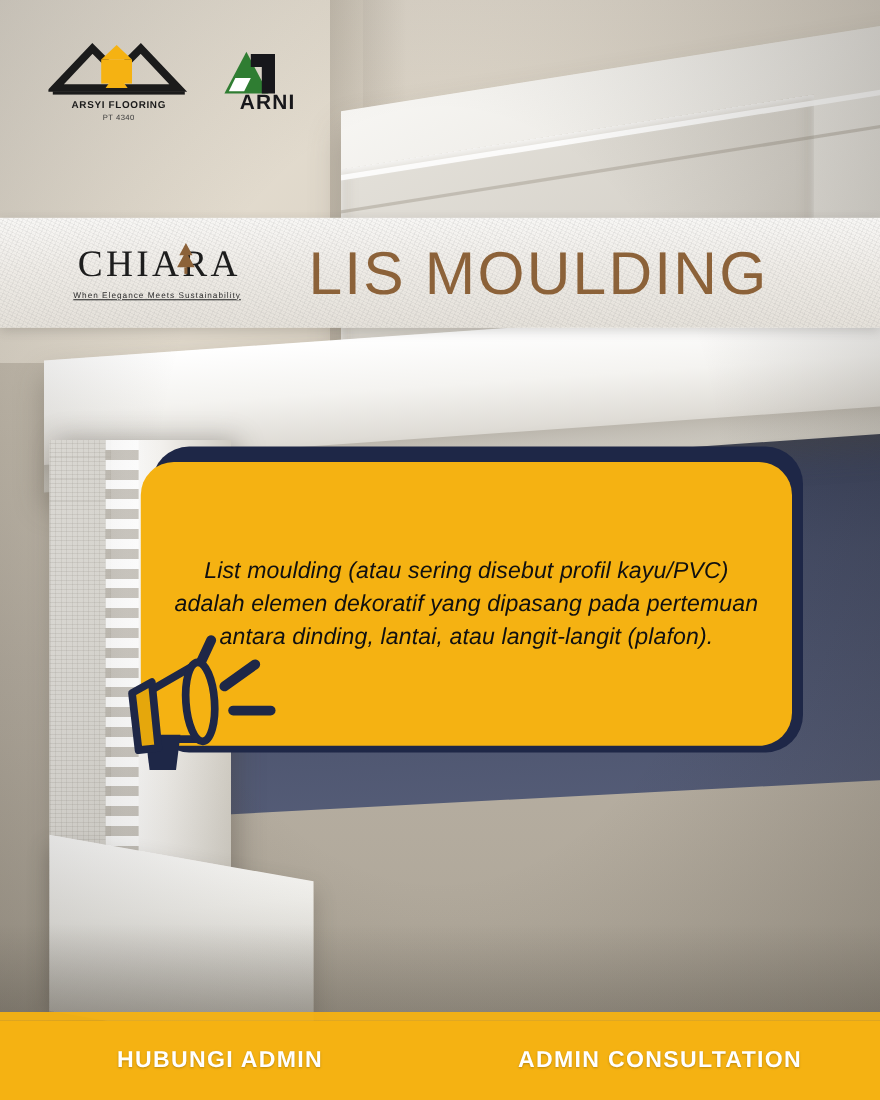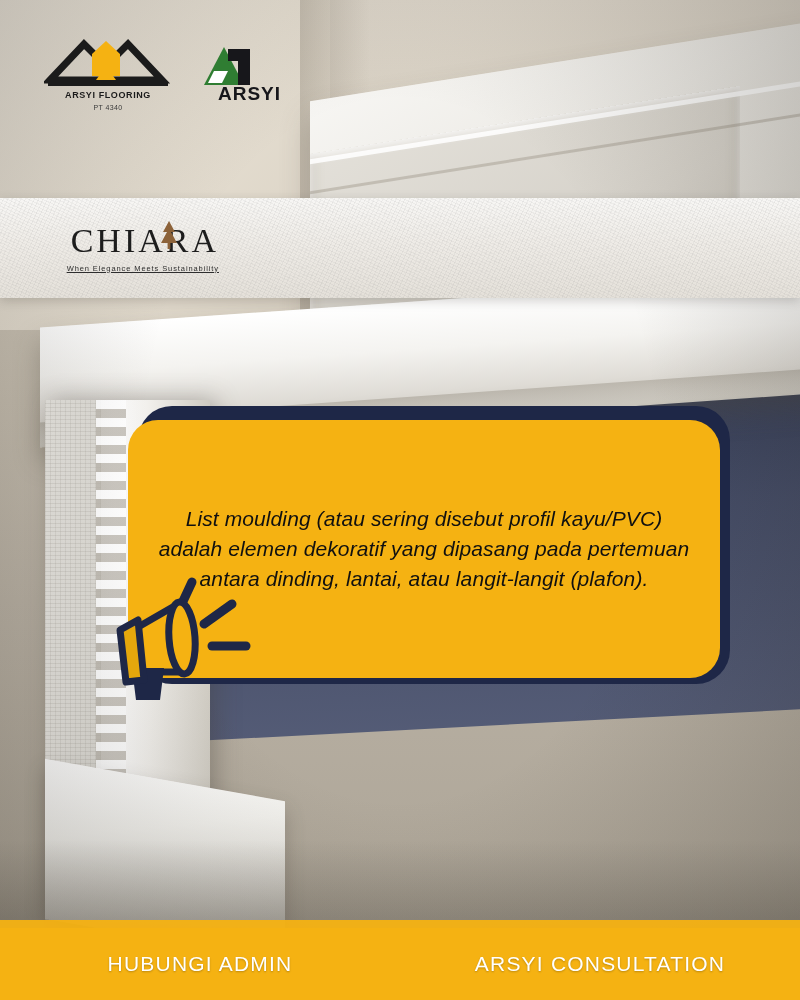--- a/index.html
+++ b/index.html
@@ -264,21 +264,21 @@
     left: 0; bottom: 0;
     width: 800px; height: 72px;
     background: #f5b212;
     z-index: 13;
     display: flex;
     align-items: center;
   }
   .bottom-left, .bottom-right {
     flex: 1;
     text-align: center;
-    font-weight: 400;
+    font-weight: 700;
     letter-spacing: 1.2px;
   }
   .bottom-left {
     font-size: 21px;
     color: #ffffff;
     text-shadow: 0 1px 2px rgba(0,0,0,0.25);
   }
   .bottom-right {
     font-size: 21px;
     color: #ffffff;
@@ -328,36 +328,37 @@
       <div class="label1">ARSYI FLOORING</div>
       <div class="label2">PT 4340</div>
     </div>
 
     <div class="logo-arni">
       <svg width="96" height="48" viewBox="0 0 96 48">
         <path d="M6 44 L26 6 L46 44 Z" fill="#2f7d32"></path>
         <path d="M30 8 L52 8 L52 44 L40 44 L40 20 L30 20 Z" fill="#17171b"></path>
         <path d="M16 30 L30 30 L24 42 L10 42 Z" fill="#ffffff"></path>
       </svg>
-      <div class="arni-text">ARSYI</div>
+      <div class="arni-text">ARNI</div>
     </div>
 
   </div>
 
   <div class="banner">
     <div class="chiara">
       <div class="chiara-word">
         <span>CHIARA</span>
         <svg class="chiara-tree" viewBox="0 0 20 30">
           <path d="M10 1 L16 12 L12 12 L18 23 L2 23 L8 12 L4 12 Z" fill="#8c6239"></path>
           <rect x="8.6" y="23" width="2.8" height="6" fill="#8c6239"></rect>
         </svg>
       </div>
       <div class="chiara-tag">When Elegance Meets Sustainability</div>
     </div>
+    <div class="banner-title">LIS MOULDING</div>
   </div>
 
   <div class="card-shadow"></div>
   <div class="card">
     <div class="card-text">List moulding (atau sering disebut profil kayu/PVC) adalah elemen dekoratif yang dipasang pada pertemuan antara dinding, lantai, atau langit-langit (plafon).</div>
   </div>
 
   <svg class="megaphone" viewBox="0 0 190 160">
     <g stroke="#1e2747" stroke-width="9" stroke-linecap="round">
       <line x1="92" y1="52" x2="106" y2="22"></line>
@@ -366,16 +367,16 @@
     </g>
     <path d="M40 74 L92 44 L100 112 L52 112 Z" fill="#f5b212" stroke="#1e2747" stroke-width="7" stroke-linejoin="round"></path>
     <ellipse cx="96" cy="78" rx="13" ry="36" fill="#f5b212" stroke="#1e2747" stroke-width="7" transform="rotate(-4 96 78)"></ellipse>
     <path d="M46 108 L78 108 L74 140 L50 140 Z" fill="#1e2747"></path>
     <path d="M34 70 L52 60 L58 120 L40 122 Z" fill="#e5a70c" stroke="#1e2747" stroke-width="7" stroke-linejoin="round"></path>
   </svg>
 
   <div class="bottom-bar-top-edge"></div>
   <div class="bottom-bar">
     <div class="bottom-left">HUBUNGI ADMIN</div>
-    <div class="bottom-right">ARSYI CONSULTATION</div>
+    <div class="bottom-right">ADMIN CONSULTATION</div>
   </div>
 
 </div>
 
 </body></html>

